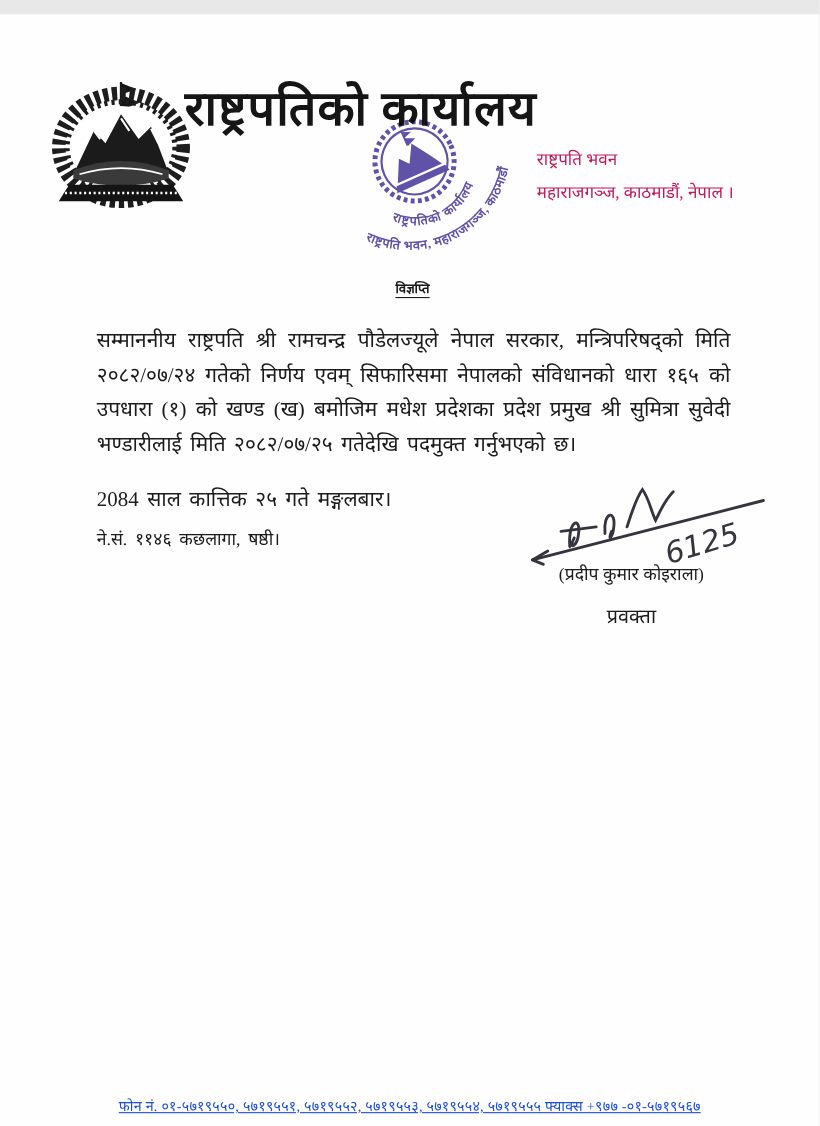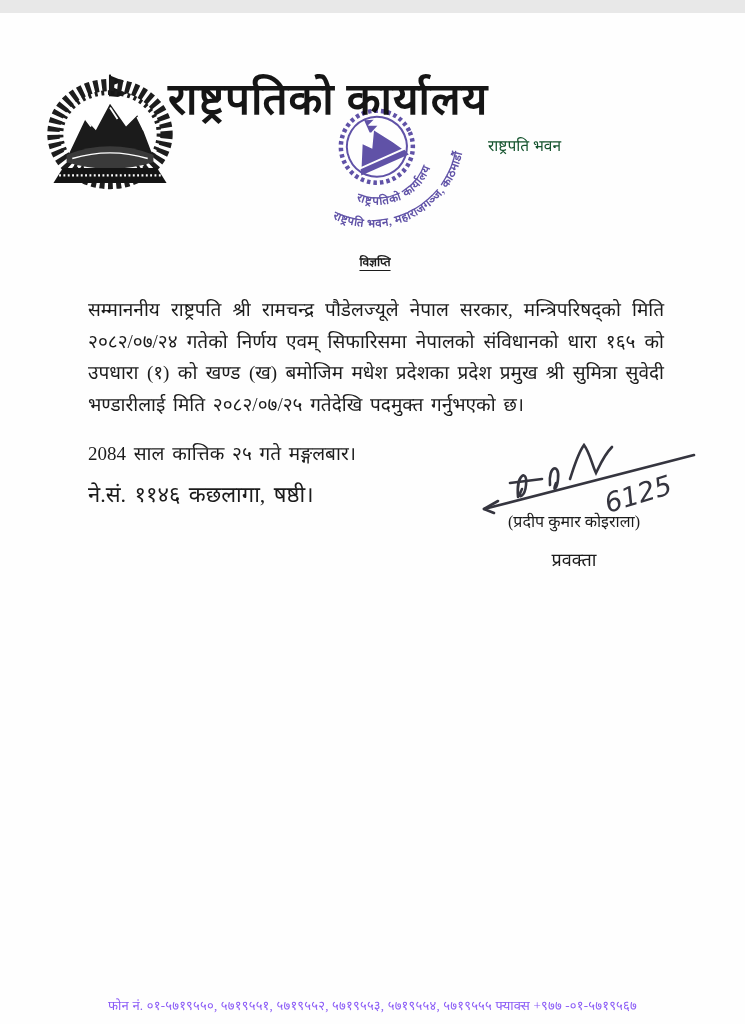--- a/index.html
+++ b/index.html
@@ -22,45 +22,45 @@
     left: 168px; top: 54px; width: 370px;
     font-size: 44px; font-weight: 600; color: #151515;
     letter-spacing: 1px; white-space: nowrap;
   }
   .stamp {
     left: 303px; top: 86px; width: 164px; height: 132px;
     transform: rotate(-24deg);
     opacity: 0.88;
     mix-blend-mode: multiply;
   }
-  .address-block { left: 488px; top: 118px; width: 240px; font-size: 15.5px; line-height: 30px; color: #14532d; }
+  .address-block { left: 488px; top: 118px; width: 240px; font-size: 15.5px; line-height: 30px; color: #be185d; }
 
   
   .notice-title {
     left: 88px; top: 240px; width: 574px; text-align: center;
     font-size: 12px; font-weight: 600;
     text-decoration: underline; text-underline-offset: 4px;
   }
   .notice-body {
     left: 88px; top: 281px; width: 576px;
     font-size: 19px; line-height: 31.5px;
     text-align: justify; word-spacing: 3px;
   }
   .date-line-1 { left: 88px; top: 427px; font-size: 19px; word-spacing: 3px; }
-  .date-line-2 { left: 88px; top: 465px; font-size: 22px; word-spacing: 3px; }
+  .date-line-2 { left: 88px; top: 465px; font-size: 16px; word-spacing: 3px; }
 
   
   .signature-svg { left: 466px; top: 426px; width: 250px; height: 86px; }
   .signatory-name { left: 458px; top: 497px; width: 232px; text-align: center; font-size: 16px; white-space: nowrap; }
   .signatory-designation { left: 458px; top: 534px; width: 232px; text-align: center; font-size: 18px; }
 
   
   .footer-contact {
     left: 0; top: 983px; width: 745px; text-align: center;
-    font-size: 13px; color: #8b5cf6; letter-spacing: 0.2px;
+    font-size: 13px; color: #1d4ed8; letter-spacing: 0.2px; text-decoration: underline;
   }
   .scan-edge { left: 0; top: 1019px; width: 120px; height: 3px; background: #b9c4cc; opacity: 0.6; }
 </style>
 </head>
 <body>
 
 <div class="page">
 
   <svg class="abs emblem" viewBox="0 0 140 132">
 
@@ -104,20 +104,21 @@
     <text font-size="11.5" fill="#4a3a9c" font-weight="bold" letter-spacing="1">
       <textPath href="#arc-inner" startOffset="8%">राष्ट्रपतिको कार्यालय</textPath>
     </text>
     <text font-size="11.5" fill="#4a3a9c" font-weight="bold" letter-spacing="0.5">
       <textPath href="#arc-outer" startOffset="4%">राष्ट्रपति भवन, महाराजगञ्ज, काठमाडौं</textPath>
     </text>
   </svg>
 
   <div class="abs address-block">
     <div>राष्ट्रपति भवन</div>
+    <div>महाराजगञ्ज, काठमाडौं, नेपाल ।</div>
   </div>
 
   <div class="abs notice-title">विज्ञप्ति</div>
   <div class="abs notice-body">सम्माननीय राष्ट्रपति श्री रामचन्द्र पौडेलज्यूले नेपाल सरकार, मन्त्रिपरिषद्को मिति २०८२/०७/२४ गतेको निर्णय एवम् सिफारिसमा नेपालको संविधानको धारा १६५ को उपधारा (१) को खण्ड (ख) बमोजिम मधेश प्रदेशका प्रदेश प्रमुख श्री सुमित्रा सुवेदी भण्डारीलाई मिति २०८२/०७/२५ गतेदेखि पदमुक्त गर्नुभएको छ।</div>
   <div class="abs date-line-1">2084 साल कात्तिक २५ गते मङ्गलबार।</div>
   <div class="abs date-line-2">ने.सं. ११४६ कछलागा, षष्ठी।</div>
 
   <svg class="abs signature-svg" viewBox="0 0 250 86">
     <g stroke="#35353f" stroke-width="2.6" fill="none" stroke-linecap="round">
 

